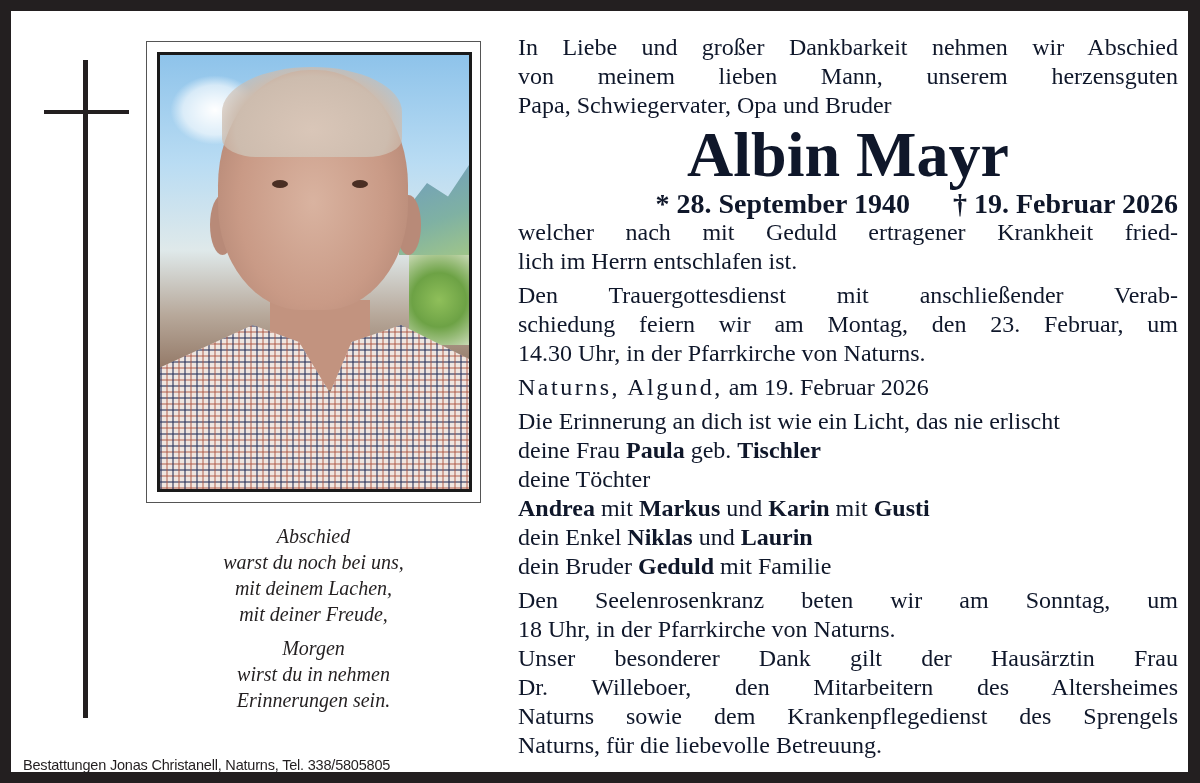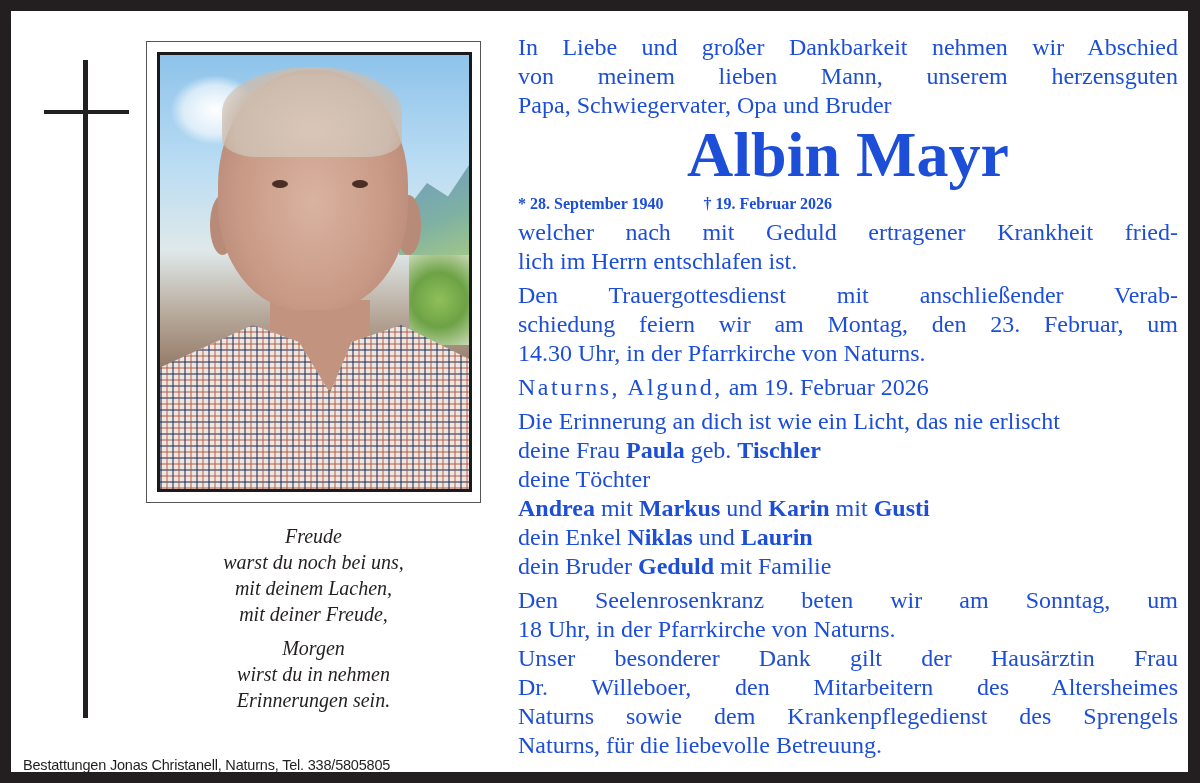--- a/index.html
+++ b/index.html
@@ -95,30 +95,30 @@
   .footer-undertaker {
     position: absolute; left: 12px; top: 746px;
     font-family: "Liberation Sans", "DejaVu Sans", sans-serif;
     font-size: 14.5px; color: #231f20;
     letter-spacing: -0.2px;
   }
 
   .text-col {
     position: absolute; left: 507px; top: 22px; width: 660px;
     font-size: 24px; line-height: 29px;
-    color: #1d4ed8;
+    color: #0f172a;
   }
   .text-col p { margin: 0; }
   .justify-full { text-align: justify; text-align-last: justify; }
   .name {
     text-align: center; font-weight: bold; font-size: 64px; line-height: 70px;
     margin: 2px 0 0 0;
   }
   .dates {
-    text-align: left; font-weight: bold; font-size: 16px; line-height: 28px;
+    text-align: right; font-weight: bold; font-size: 28px; line-height: 28px;
     margin: 2px 0 3px 0;
   }
   .dates span + span { margin-left: 36px; }
   .gap { margin-top: 5px !important; }
   .spaced { letter-spacing: 2.5px; }
   b { font-weight: bold; }
 </style>
 </head>
 <body>
 
@@ -140,21 +140,21 @@
       <div class="ear-r"></div>
       <div class="head"></div>
       <div class="hair"></div>
       <div class="eye-l"></div>
       <div class="eye-r"></div>
     </div>
   </div>
 
   <div class="poem">
     <div class="stanza">
-      <span class="line">Freude</span>
+      <span class="line">Abschied</span>
       <span class="line">warst du noch bei uns,</span>
       <span class="line">mit deinem Lachen,</span>
       <span class="line">mit deiner Freude,</span>
     </div>
     <div class="stanza">
       <span class="line">Morgen</span>
       <span class="line">wirst du in nehmen</span>
       <span class="line">Erinnerungen sein.</span>
     </div>
   </div>

